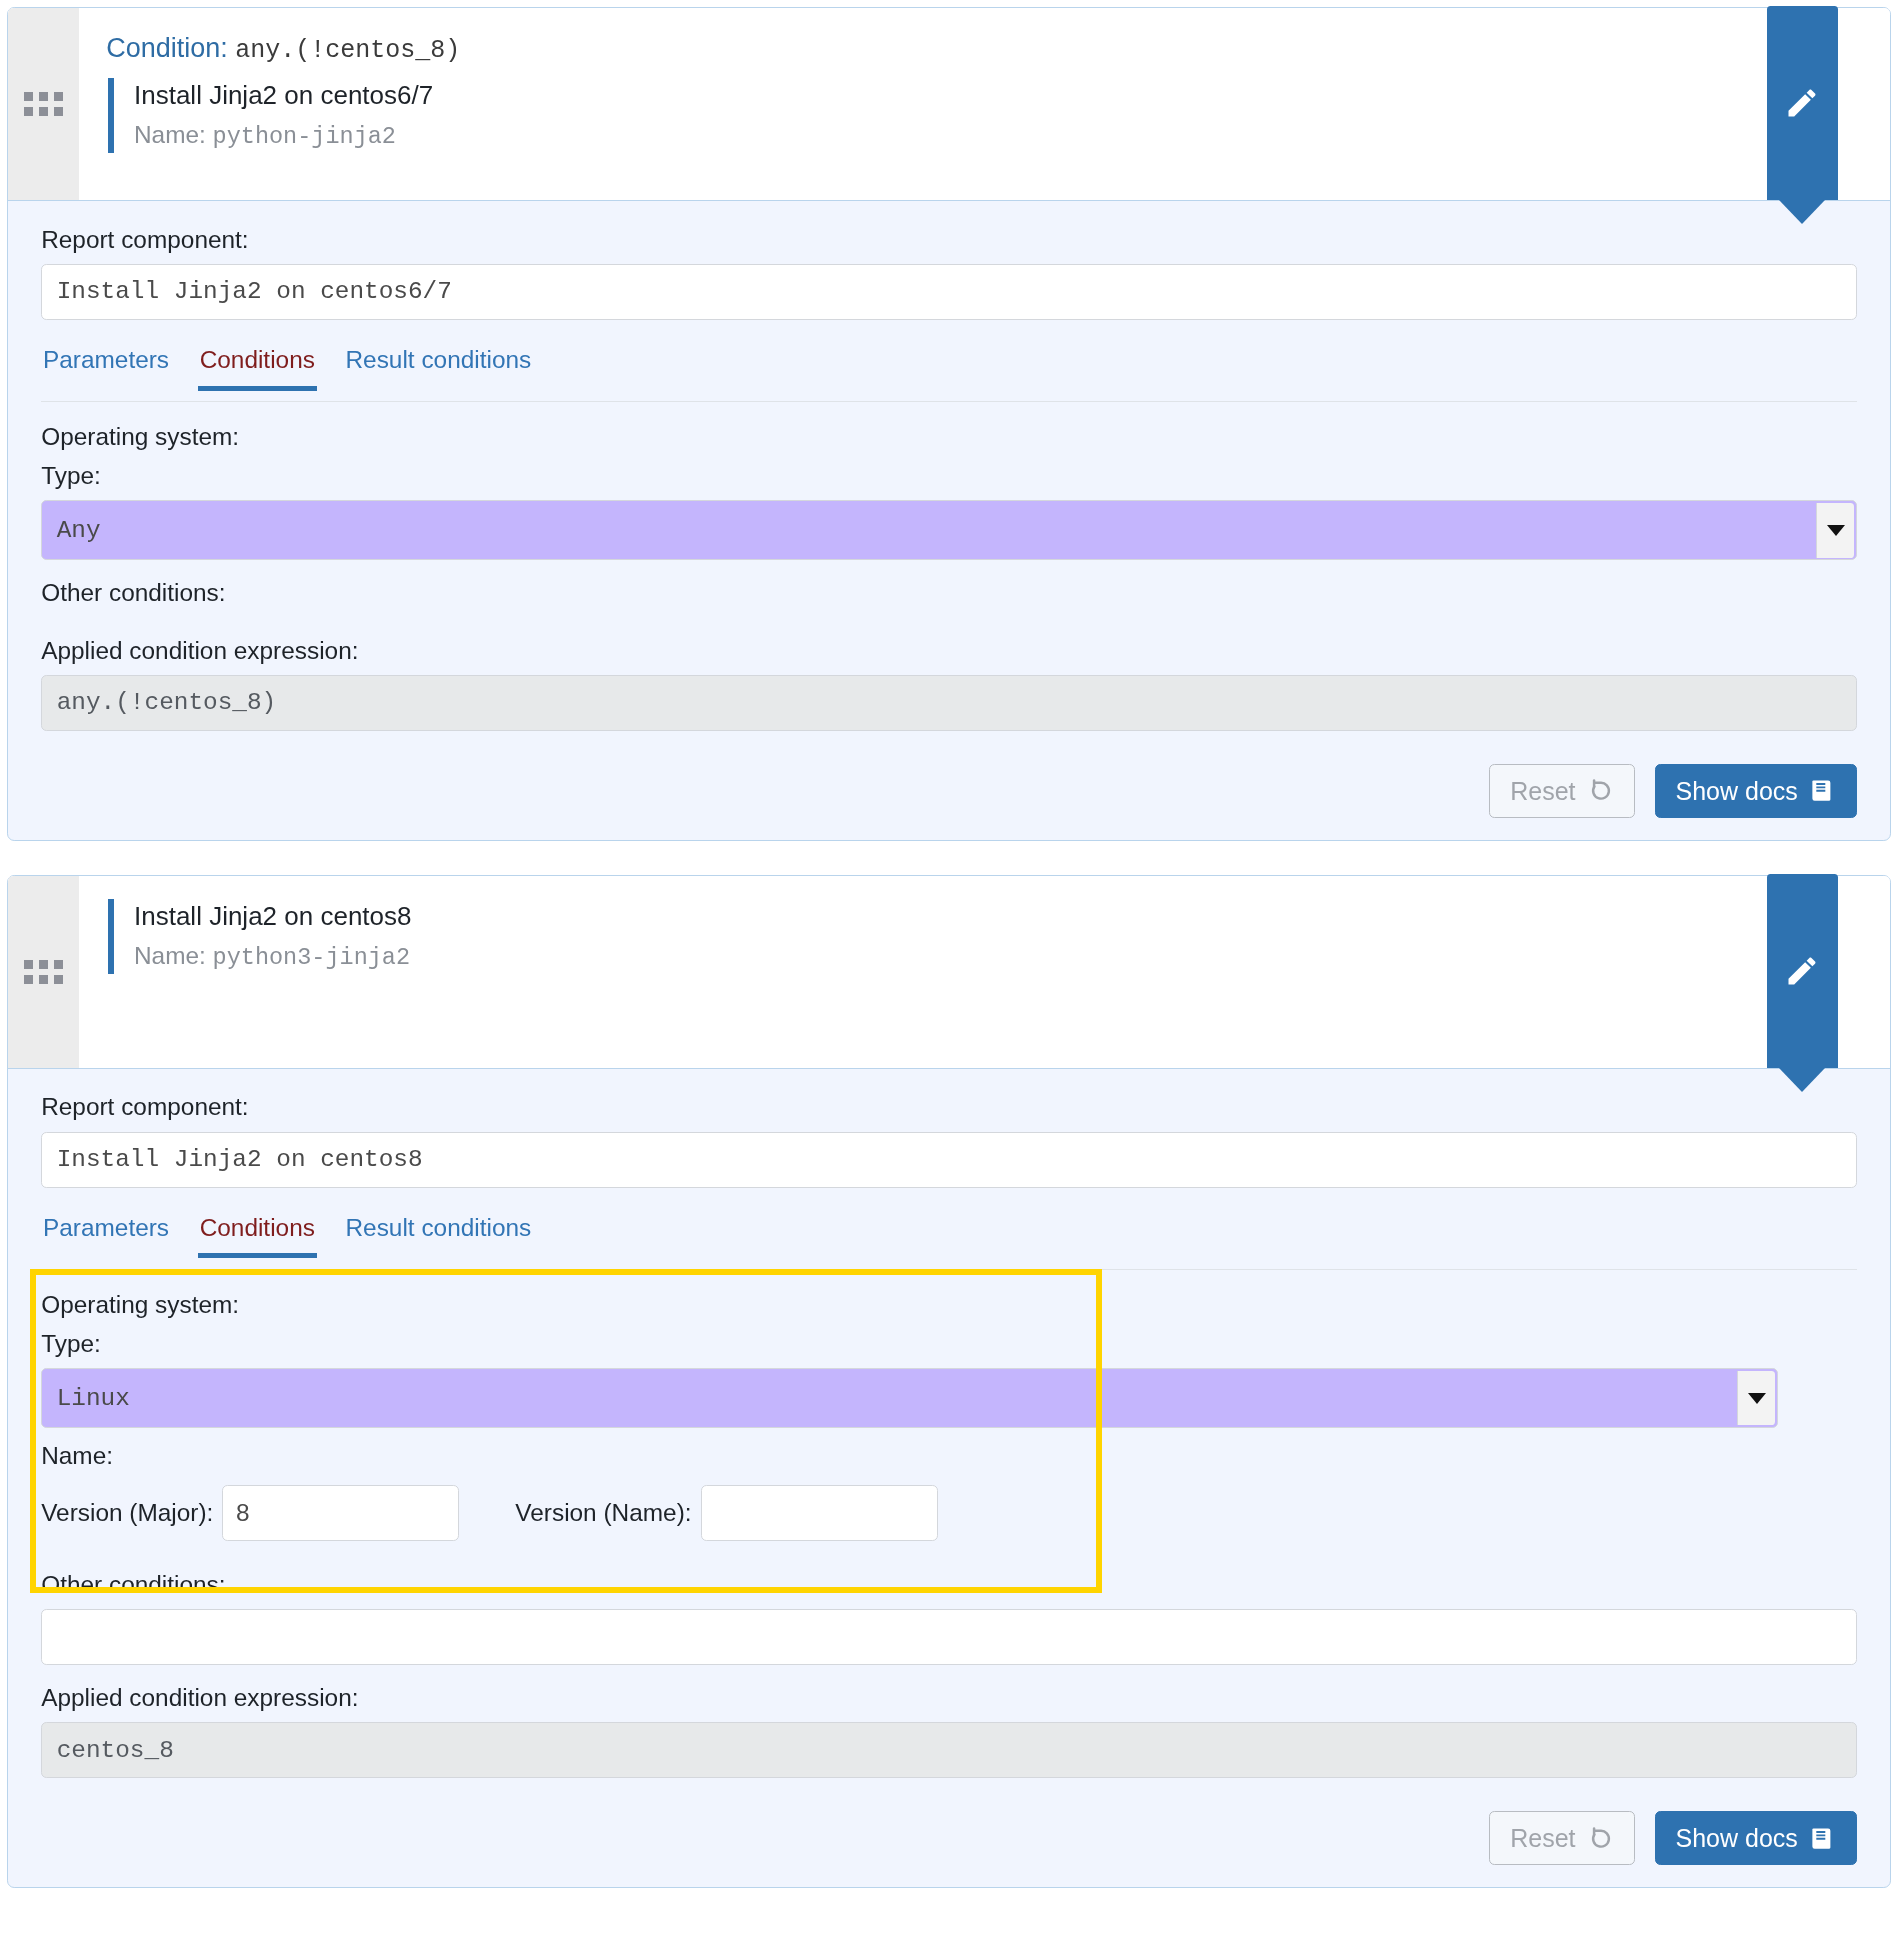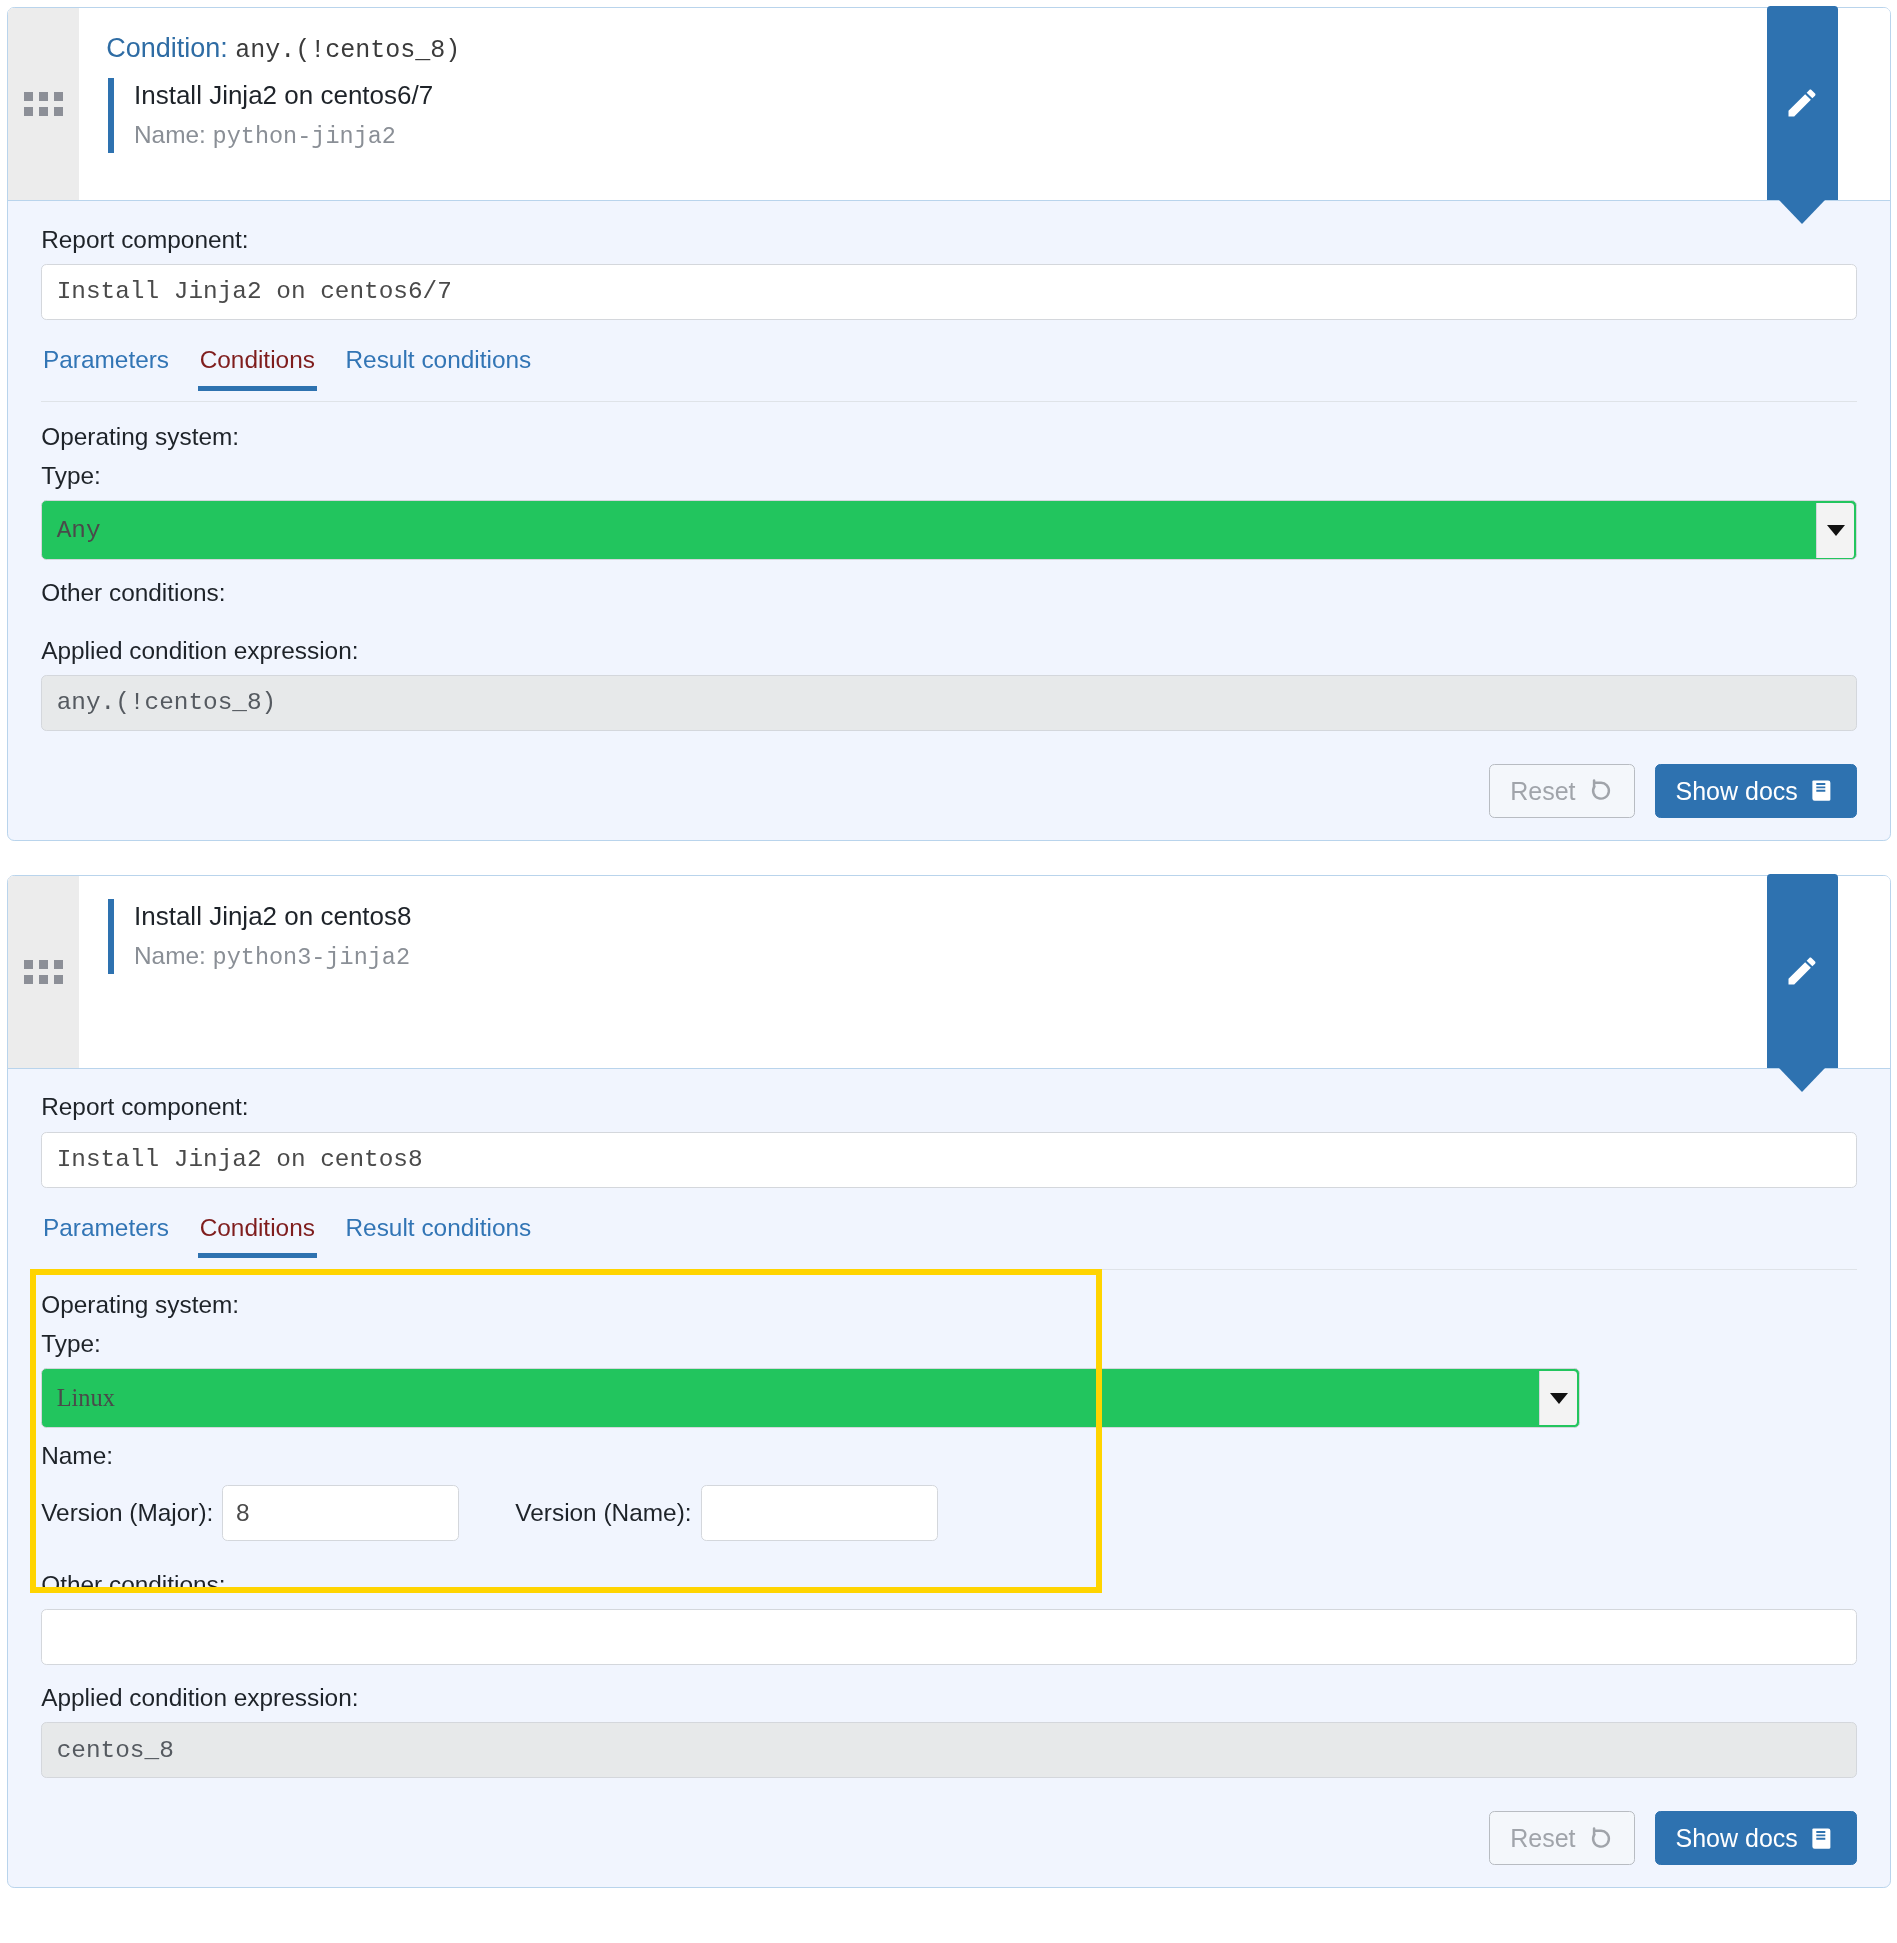--- a/index.html
+++ b/index.html
@@ -176,21 +176,21 @@
     border-bottom-color: #2e72b0;
   }
 
   
   .pane { padding-top: 20px; }
 
   .select-wrap {
     position: relative;
     width: 100%;
     height: 60px;
-    background: #22c55e;
+    background: #c4b5fd;
     border: 1.8px solid #d4d7dc;
     border-radius: 5.4px;
     display: flex;
     align-items: center;
     padding: 0 14.5px;
     font-family: "Liberation Mono", monospace;
     font-size: 24.4px;
     color: #4a4a4a;
   }
   .select-arrow {
@@ -412,21 +412,21 @@
       <div class="tab active">Conditions</div>
       <div class="tab">Result conditions</div>
     </div>
 
     <div class="pane">
 
       <div style="position:relative;">
         <div class="os-group" style="width:1049px;">
           <div class="field-label">Operating system:</div>
           <div class="field-label">Type:</div>
-          <div class="select-wrap" style="width:1539px;font-family:Liberation Serif, serif;">
+          <div class="select-wrap" style="width:1737px;">
             <span>Linux</span>
             <span class="select-arrow"></span>
           </div>
           <div class="spacer-10"></div>
           <div class="field-label">Name:</div>
           <div class="version-row">
             <span class="vlabel">Version (Major):</span>
             <span class="version-gap"></span>
             <input class="version-input" type="text" value="8" style="">
             <span class="version-mid"></span>

